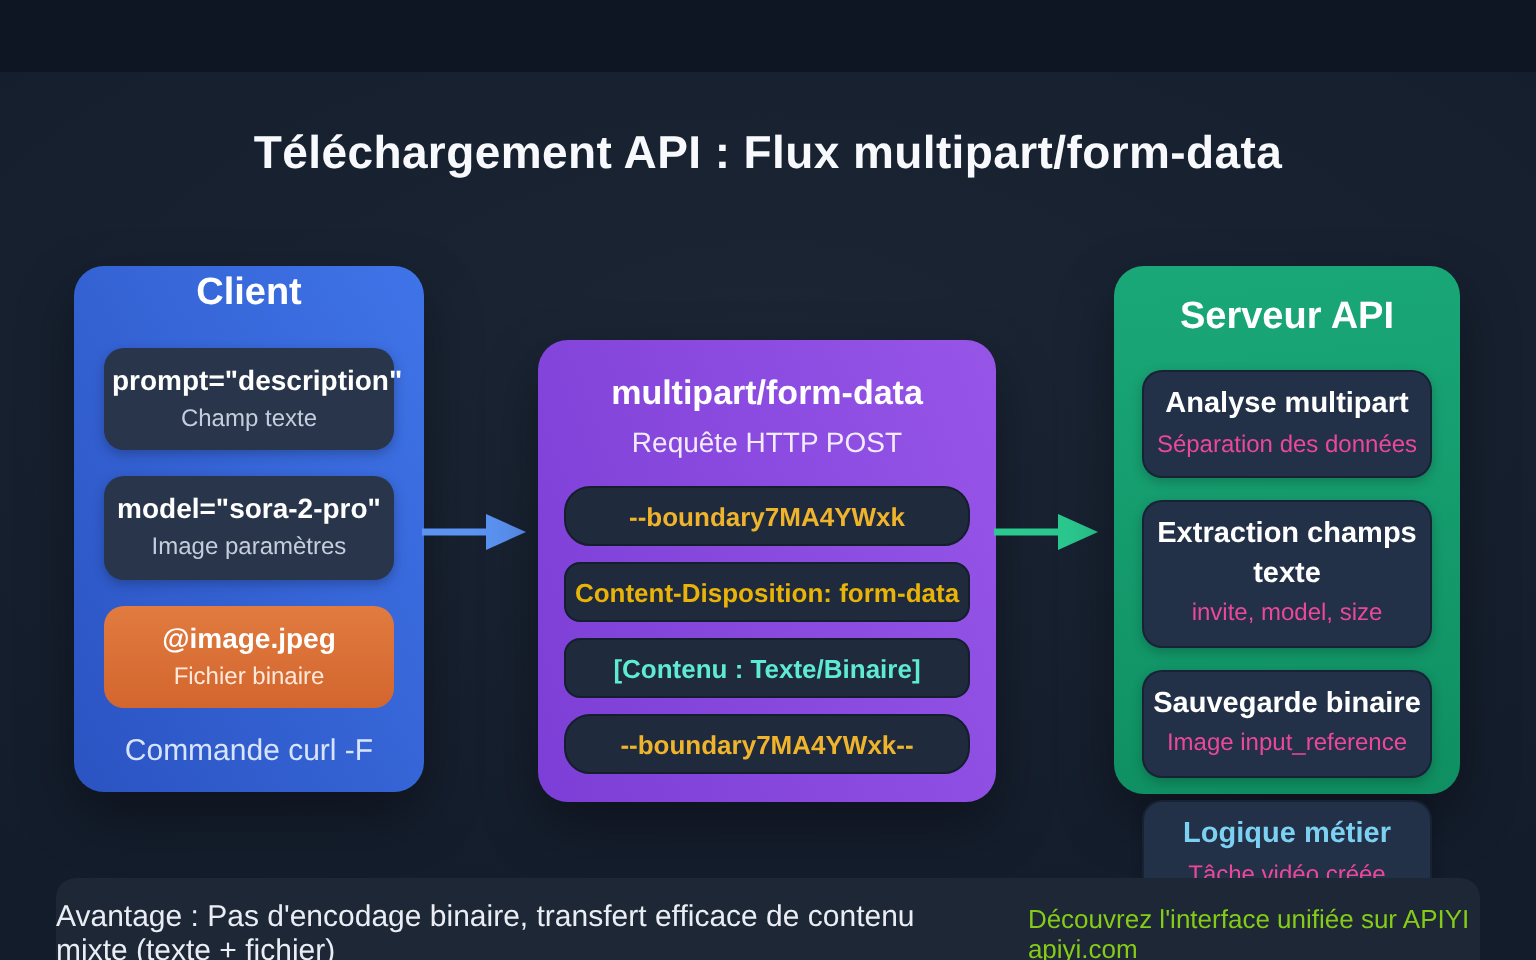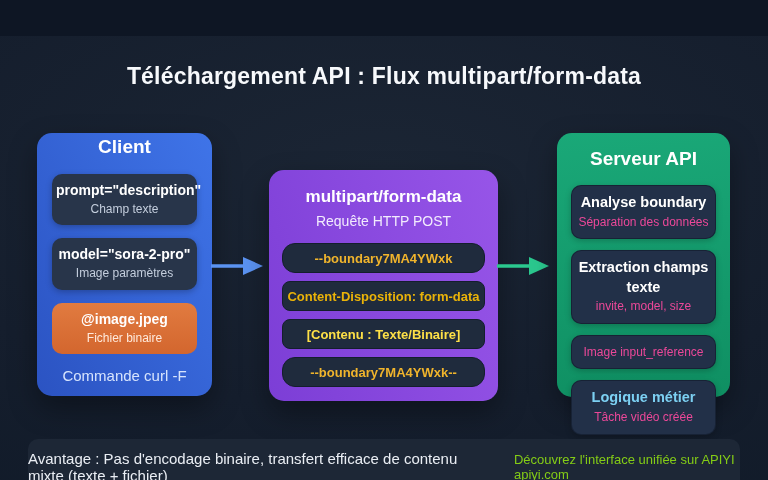--- a/index.html
+++ b/index.html
@@ -82,21 +82,21 @@
     background: #1f2b3d;
     border: 1px solid #141e2d;
     display: flex;
     align-items: center;
     justify-content: center;
     font-size: 13px;
     font-weight: 600;
   }
   .row-amber { color: #f0b42c; border-radius: 13px; }
   .row-cyan  { color: #eab308; }
-  .row-lime  { color: #fde047; }
+  .row-lime  { color: #5eead4; }
   
   .server {
     left: 557px; top: 97px; width: 173px; height: 264px;
     background: linear-gradient(175deg, #1aa878 0%, #0f8f62 100%);
     padding: 15px 14px 14px 14px;
   }
   .server h2 { font-size: 19px; margin-bottom: 15px; }
   .server .card {
     background: #223048;
     border: 1px solid rgba(10, 18, 30, 0.45);
@@ -167,28 +167,29 @@
   </section>
 
   <svg class="arrow arrow-right-pos" viewBox="0 0 52 24">
     <line x1="0" y1="12" x2="34" y2="12" stroke="#2bc98f" stroke-width="3.5"></line>
     <polygon points="32,3 52,12 32,21" fill="#2bc98f"></polygon>
   </svg>
 
   <section class="box server">
     <h2>Serveur API</h2>
     <div class="card">
-      <div class="card-main">Analyse boundary</div>
+      <div class="card-main">Analyse multipart</div>
       <div class="card-sub">Séparation des données</div>
     </div>
     <div class="card">
       <div class="card-main">Extraction champs texte</div>
       <div class="card-sub">invite, model, size</div>
     </div>
     <div class="card">
+      <div class="card-main">Sauvegarde binaire</div>
       <div class="card-sub">Image input_reference</div>
     </div>
     <div class="card">
       <div class="card-main main-sky">Logique métier</div>
       <div class="card-sub">Tâche vidéo créée</div>
     </div>
   </section>
 
   <footer class="note">
     <div class="note-line1">Avantage : Pas d'encodage binaire, transfert efficace de contenu mixte (texte + fichier)</div>

